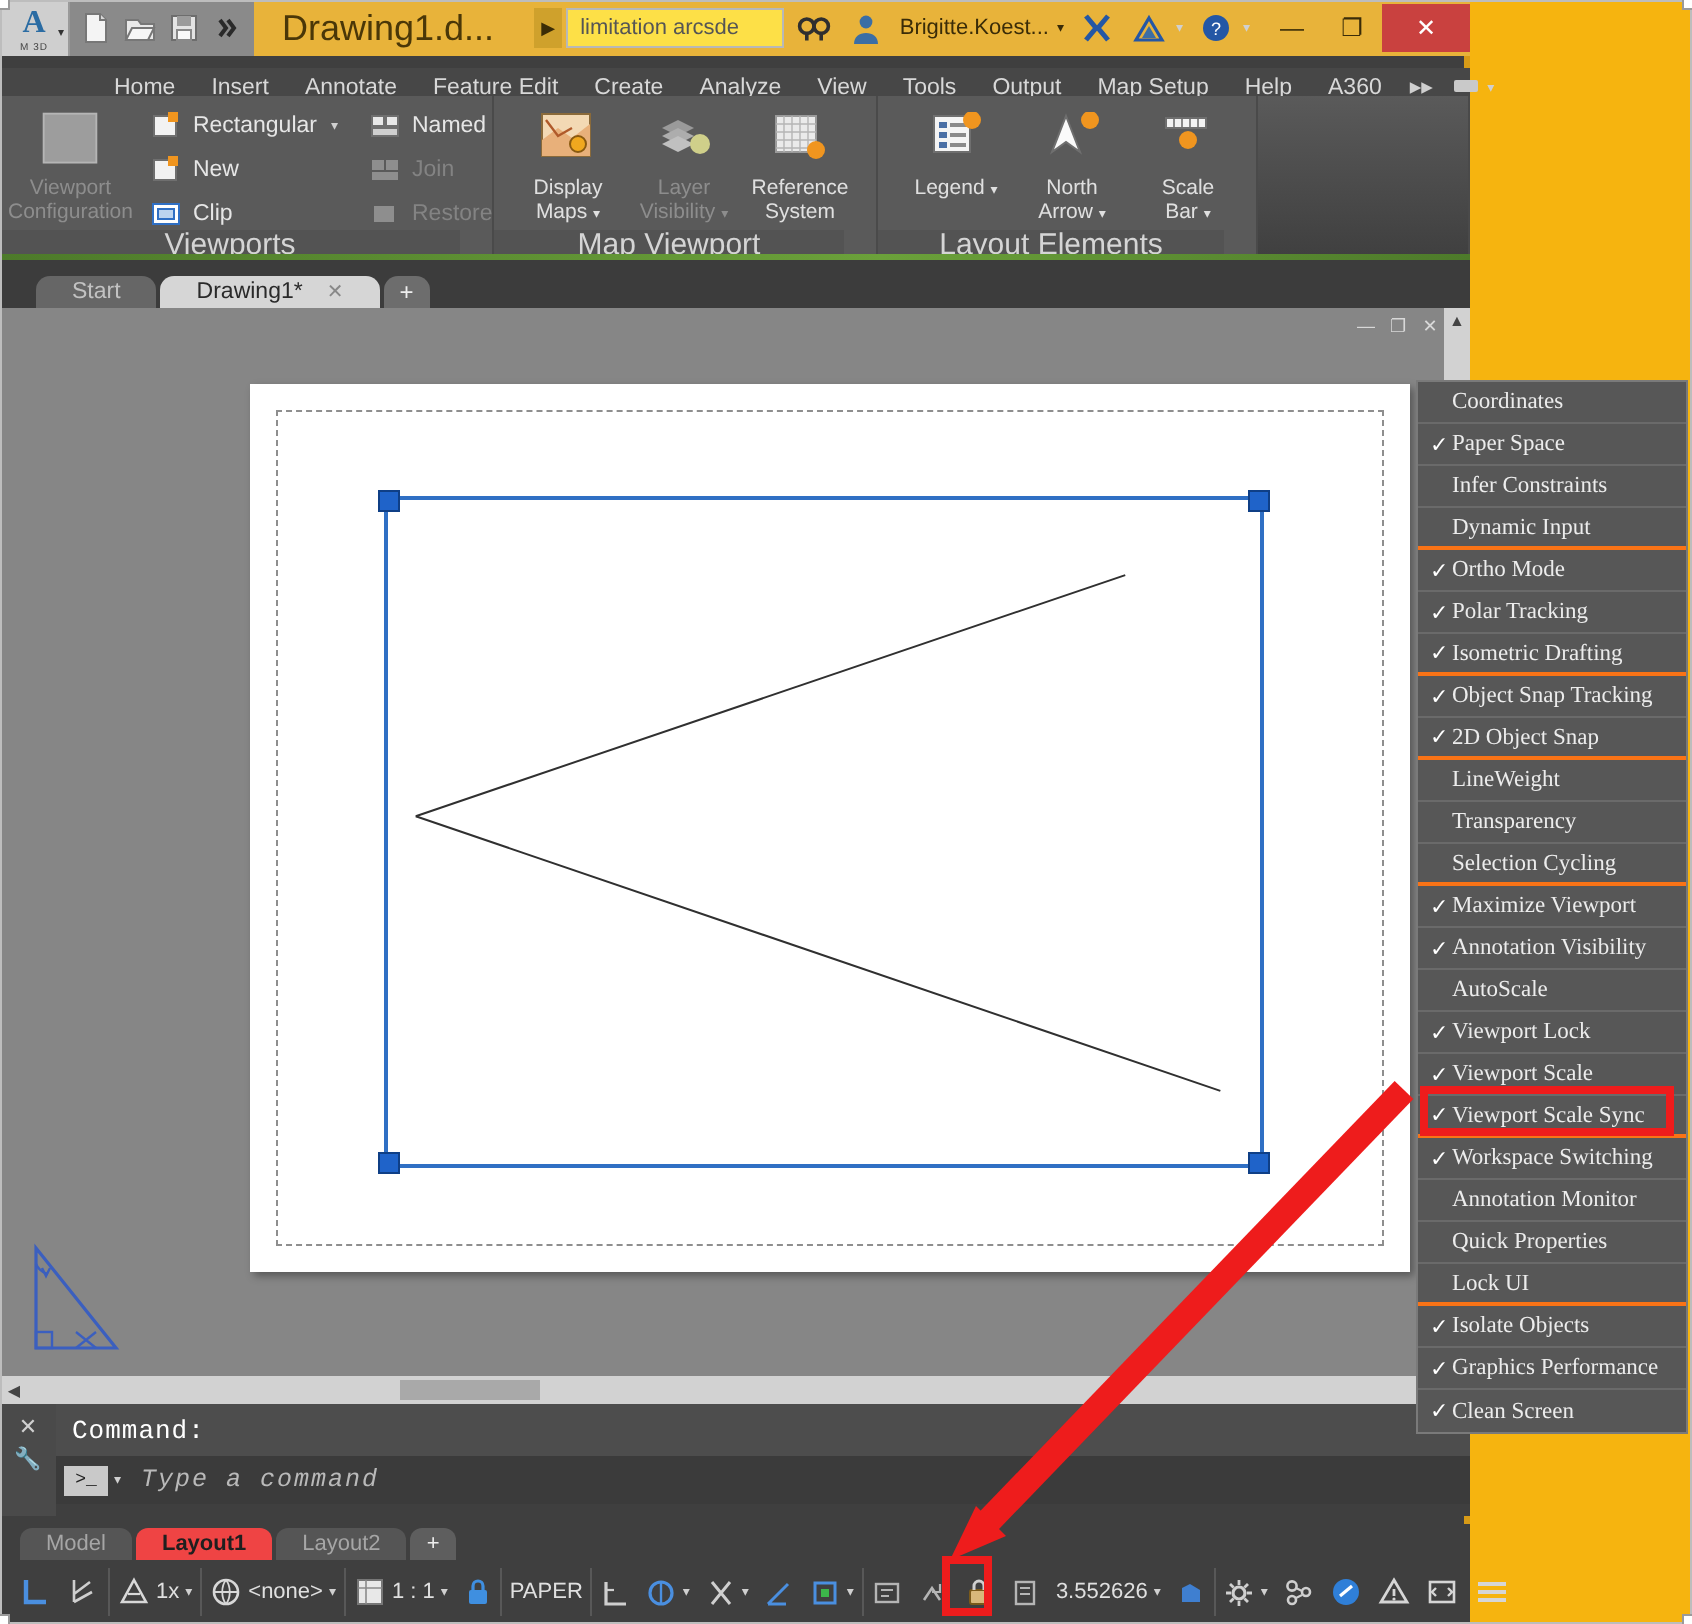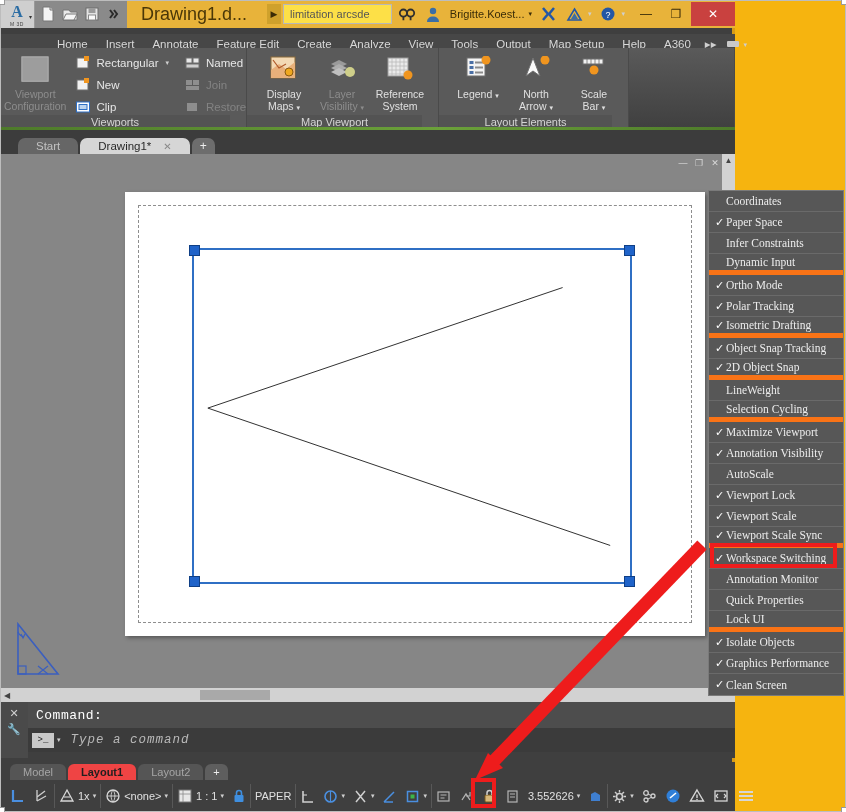--- a/index.html
+++ b/index.html
@@ -32,21 +32,21 @@
 
   
   .menustrip{position:absolute;left:0;top:34px;width:735px;height:20px;background:#474747;display:flex;align-items:center;padding-left:48px;box-sizing:border-box;}
   .menustrip .mi{font-size:11.5px;color:#d8d8d8;padding:0 9px;line-height:20px;white-space:nowrap;}
   .menustrip .mi.small{padding:0 5px;color:#cfcfcf;}
 
   
   .ribbon{position:absolute;left:0;top:48px;width:735px;height:82px;background:#5a5a5a;}
   .ribbon-inner{position:absolute;left:0;top:0;right:0;bottom:0;display:flex;}
   .rpanel{position:relative;border-right:1px solid #4a4a4a;height:82px;box-sizing:border-box;}
-  .rpanel .ptitle{position:absolute;bottom:0;left:0;right:16px;height:15px;line-height:15px;text-align:center;font-size:11px;color:#d5d5d5;background:#535353;}
+  .rpanel .ptitle{position:absolute;bottom:0;left:0;right:16px;height:15px;line-height:15px;text-align:center;font-size:15px;color:#d5d5d5;background:#535353;}
   .rbody{display:flex;align-items:flex-start;height:67px;padding:4px 4px 0 4px;box-sizing:border-box;}
   .bigbtn{display:flex;flex-direction:column;align-items:center;justify-content:flex-start;width:58px;padding-top:2px;}
   .bigbtn .lbl{font-size:10.5px;color:#e0e0e0;text-align:center;line-height:12px;margin-top:2px;}
   .bigbtn.dis .lbl{color:#8d8d8d;}
   .icon32{width:32px;height:32px;display:flex;align-items:center;justify-content:center;}
   .smallcol{display:flex;flex-direction:column;gap:2px;padding-top:1px;}
   .smallbtn{display:flex;align-items:center;gap:5px;height:20px;padding:0 3px;}
   .smallbtn .lbl{font-size:11.5px;color:#e6e6e6;white-space:nowrap;}
   .smallbtn.dis .lbl{color:#838383;}
   .caret{font-size:7px;color:#d0d0d0;margin-left:2px;}
@@ -95,21 +95,21 @@
   .statusbar{position:absolute;left:0;top:780px;width:735px;height:32px;background:#3f3f3f;display:flex;align-items:center;padding-left:6px;box-sizing:border-box;}
   .sb{height:24px;display:flex;align-items:center;justify-content:center;padding:0 4px;color:#d6d6d6;font-size:11px;gap:3px;}
   .sb.sep{border-left:1px solid #585858;}
   .sbtxt{font-size:11px;color:#e0e0e0;white-space:nowrap;}
   .sbcar{font-size:7px;color:#d0d0d0;}
 
   
   .sbmenu{position:absolute;left:708px;top:190px;width:136px;background:#575757;border:1px solid #7a7a7a;box-sizing:border-box;z-index:40;font-family:Liberation Serif, serif;}
   .sbmi{height:21px;display:flex;align-items:center;padding-left:6px;font-size:11.5px;color:#ececec;border-bottom:1px solid #6a6a6a;box-sizing:border-box;white-space:nowrap;}
   .sbmi .ck{width:11px;display:inline-block;font-size:11px;color:#fff;}
-  .sbmi.group{border-bottom:5px solid #f97316;}
+  .sbmi.group{border-bottom:2px solid #f97316;}
 
   
   .redbox{position:absolute;border:4px solid #ee1c1c;box-sizing:border-box;z-index:60;}
   .arrowsvg{position:absolute;left:455px;top:525px;width:270px;height:255px;z-index:55;pointer-events:none;}
   
   .outerframe{position:absolute;left:0;top:0;width:846px;height:812px;border:1px solid #bdbdbd;box-sizing:border-box;pointer-events:none;z-index:90;}
   .corner{position:absolute;width:8px;height:8px;background:#fff;border:1px solid #9a9a9a;box-sizing:border-box;z-index:91;}
 </style>
 </head>
 <body>
@@ -656,20 +656,24 @@
         <span>Object Snap Tracking</span>
       </div>
     <div class="sbmi group">
         <span class="ck">✓</span>
         <span>2D Object Snap</span>
       </div>
     <div class="sbmi">
         <span class="ck"></span>
         <span>LineWeight</span>
       </div>
+    <div class="sbmi">
+        <span class="ck"></span>
+        <span>Transparency</span>
+      </div>
     <div class="sbmi group">
         <span class="ck"></span>
         <span>Selection Cycling</span>
       </div>
     <div class="sbmi">
         <span class="ck">✓</span>
         <span>Maximize Viewport</span>
       </div>
     <div class="sbmi">
         <span class="ck">✓</span>

